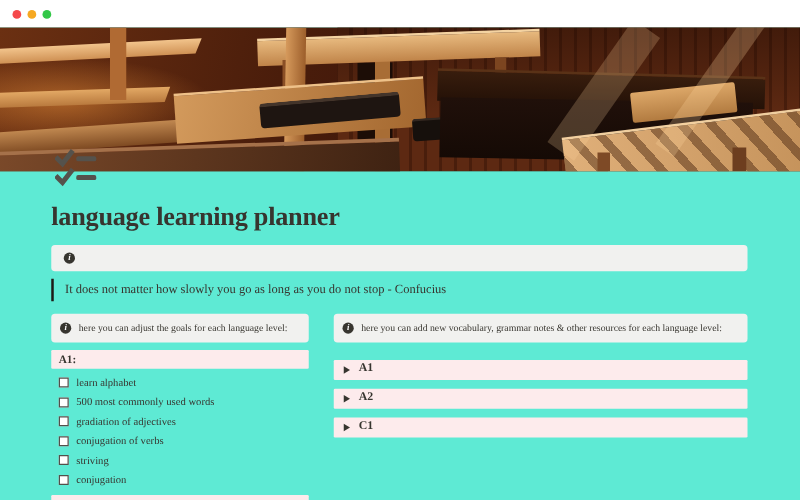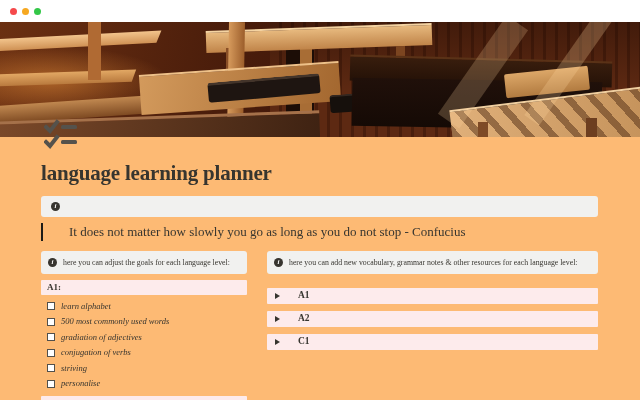--- a/index.html
+++ b/index.html
@@ -1,18 +1,18 @@
 <!DOCTYPE html>
 <html><head>
 <meta charset="utf-8">
 <style>
   * { margin:0; padding:0; box-sizing:border-box; }
   html,body { background:#ffffff; }
   body { font-family:"Liberation Serif","DejaVu Serif",serif; color:#37352f; }
-  .window { position:relative; width:640px; height:400px; background:#fdba74; overflow:hidden; }
+  .window { position:relative; width:640px; height:400px; background:#5eead4; overflow:hidden; }
 
   
   .titlebar { height:22px; background:#fff; display:flex; align-items:center; padding-left:10px; }
   .dot { width:7px; height:7px; border-radius:50%; margin-right:5px; }
   .dot.close { background:#f5494b; }
   .dot.min { background:#f6a821; }
   .dot.zoom { background:#33c748; }
 
   
   .cover { position:relative; width:640px; height:115px; overflow:hidden;
@@ -56,35 +56,35 @@
   .content { padding:0 42px 0 41px; }
   h1.title { margin-top:24px; font-size:21px; font-weight:700; letter-spacing:-0.2px; color:#37352f; }
 
   .callout { margin-top:10px; display:flex; align-items:center; gap:7px;
     background:#f1f1ef; border-radius:3px; padding:6px 10px; font-size:8.5px; line-height:11px; }
   .info-icon { flex:0 0 auto; width:9px; height:9px; border-radius:50%; background:#37352f; color:#fff;
     font-family:"Liberation Serif",serif; font-size:7px; font-weight:700; font-style:italic;
     display:flex; align-items:center; justify-content:center; line-height:1; }
   .callout .txt { white-space:nowrap; }
 
-  .quote { margin-top:6px; border-left:2.5px solid #1d1b16; padding:4px 0 4px 26px; font-size:13px; line-height:10px; }
+  .quote { margin-top:6px; border-left:2.5px solid #1d1b16; padding:4px 0 4px 9px; font-size:10px; line-height:10px; }
 
   .columns { margin-top:10px; display:flex; gap:20px; align-items:flex-start; }
   .col-left { width:206px; flex:0 0 auto; }
   .col-right { flex:1 1 auto; min-width:0; }
   .col .callout, .columns .callout { margin-top:0; font-size:7.8px; padding:6px 7px; gap:6px; }
 
   .level-heading { margin-top:6px; background:#fdebec; border-radius:1px; padding:3px 6px;
     font-weight:700; font-size:9px; line-height:9px; }
-  .todo-row { margin-top:6.5px; display:flex; align-items:center; gap:6px; padding-left:6px;font-style:italic; }
+  .todo-row { margin-top:6.5px; display:flex; align-items:center; gap:6px; padding-left:6px; }
   .todo-box { width:8px; height:8px; border:1.2px solid #52504b; background:#fff; flex:0 0 auto; }
   .todo-label { font-size:8.5px; line-height:9px; }
 
   .toggle-row { margin-top:7.5px; background:#fdebec; border-radius:1px; padding:3px 8px;
-    display:flex; align-items:center; gap:18px; }
+    display:flex; align-items:center; gap:7px; }
   .toggle-row.first { margin-top:14px; }
   .tri { width:0; height:0; border-top:3.5px solid transparent; border-bottom:3.5px solid transparent;
     border-left:5px solid #37352f; flex:0 0 auto; }
   .toggle-label { font-weight:700; font-size:9.5px; line-height:9.5px; }
 </style>
 </head>
 <body>
 
 <div class="window">
 
@@ -171,21 +171,21 @@
         <div class="todo-row">
           <span class="todo-box"></span>
           <span class="todo-label">conjugation of verbs</span>
         </div>
         <div class="todo-row">
           <span class="todo-box"></span>
           <span class="todo-label">striving</span>
         </div>
         <div class="todo-row">
           <span class="todo-box"></span>
-          <span class="todo-label">personalise</span>
+          <span class="todo-label">conjugation</span>
         </div>
 
         <div class="level-heading" style="margin-top:8px;">A2:</div>
       </div>
 
       <div class="col-right">
         <div class="callout">
           <span class="info-icon">i</span>
           <span class="txt">here you can add new vocabulary, grammar notes &amp; other resources for each language level:</span>
         </div>

